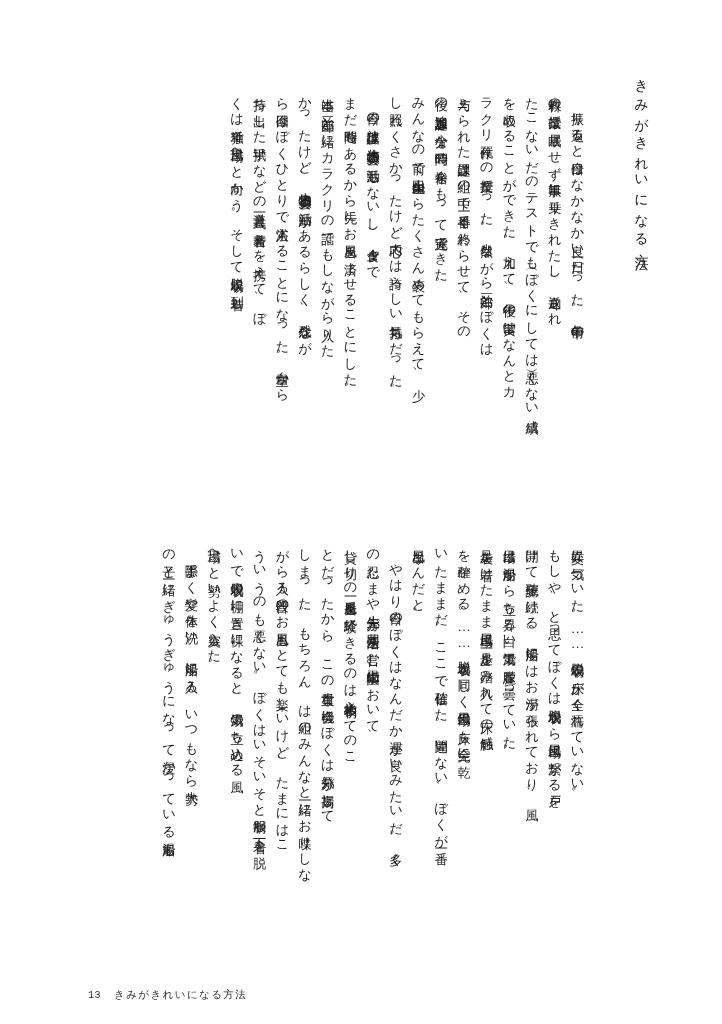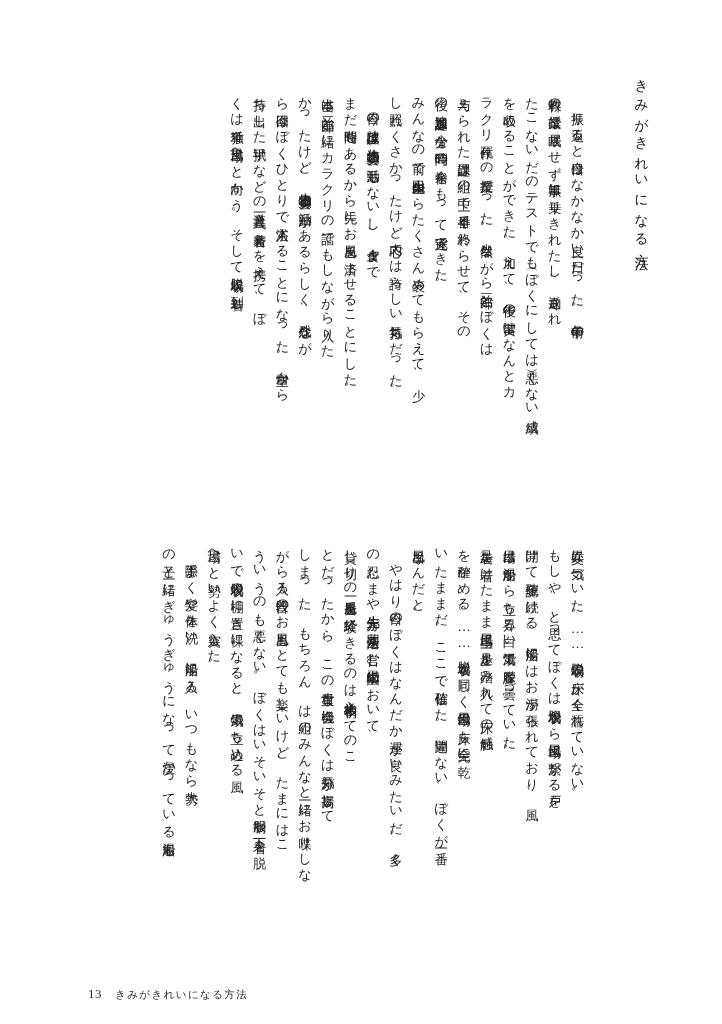--- a/index.html
+++ b/index.html
@@ -48,22 +48,22 @@
   
   #footer {
     position: absolute;
     left: 88px;
     bottom: 22px;
     display: flex;
     align-items: baseline;
     color: #2a2a2a;
   }
   #footer .pageno {
-    font-family: Liberation Serif, serif;
-    font-size: 13px;
+    font-family: Liberation Mono, monospace;
+    font-size: 10px;
     letter-spacing: 0.5px;
   }
   #footer .runtitle {
     margin-left: 13px;
     font-family: "DejaVu Sans", "Liberation Sans", sans-serif;
     font-size: 10.5px;
     letter-spacing: 1.4px;
   }
 </style>
 </head>

